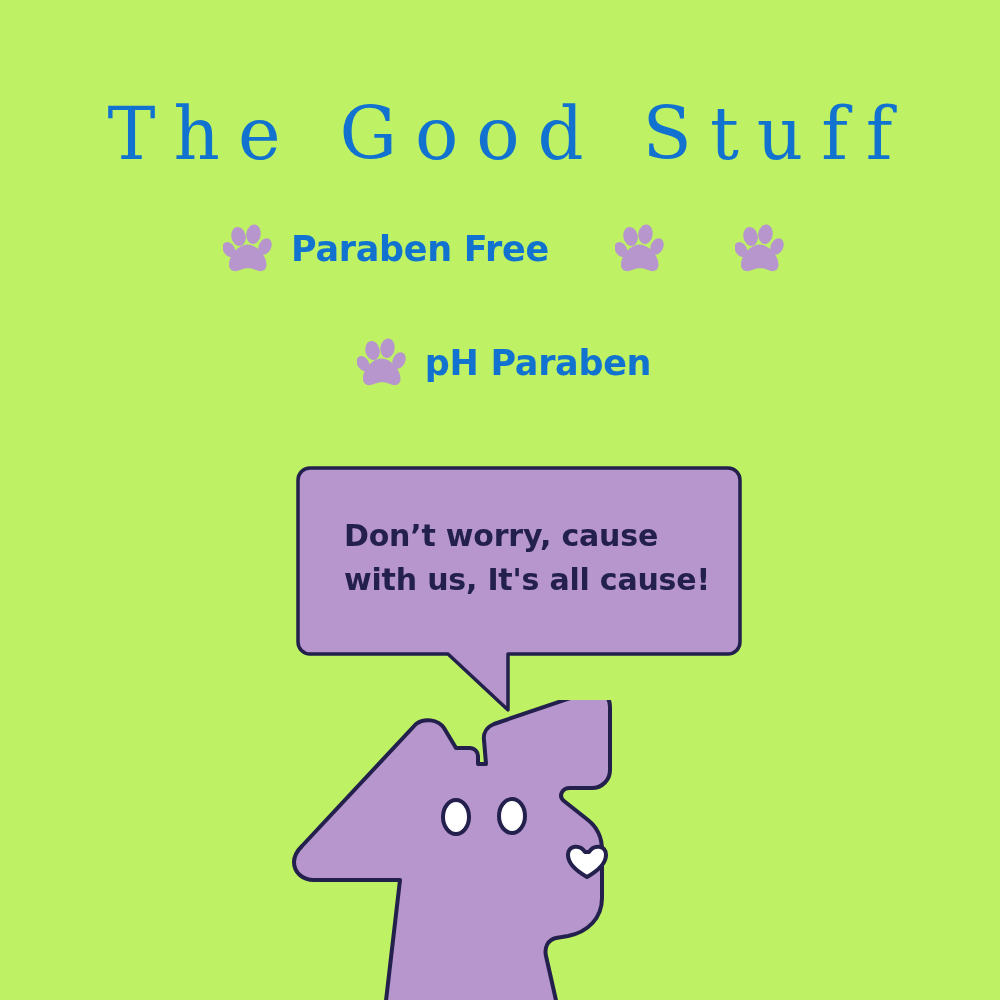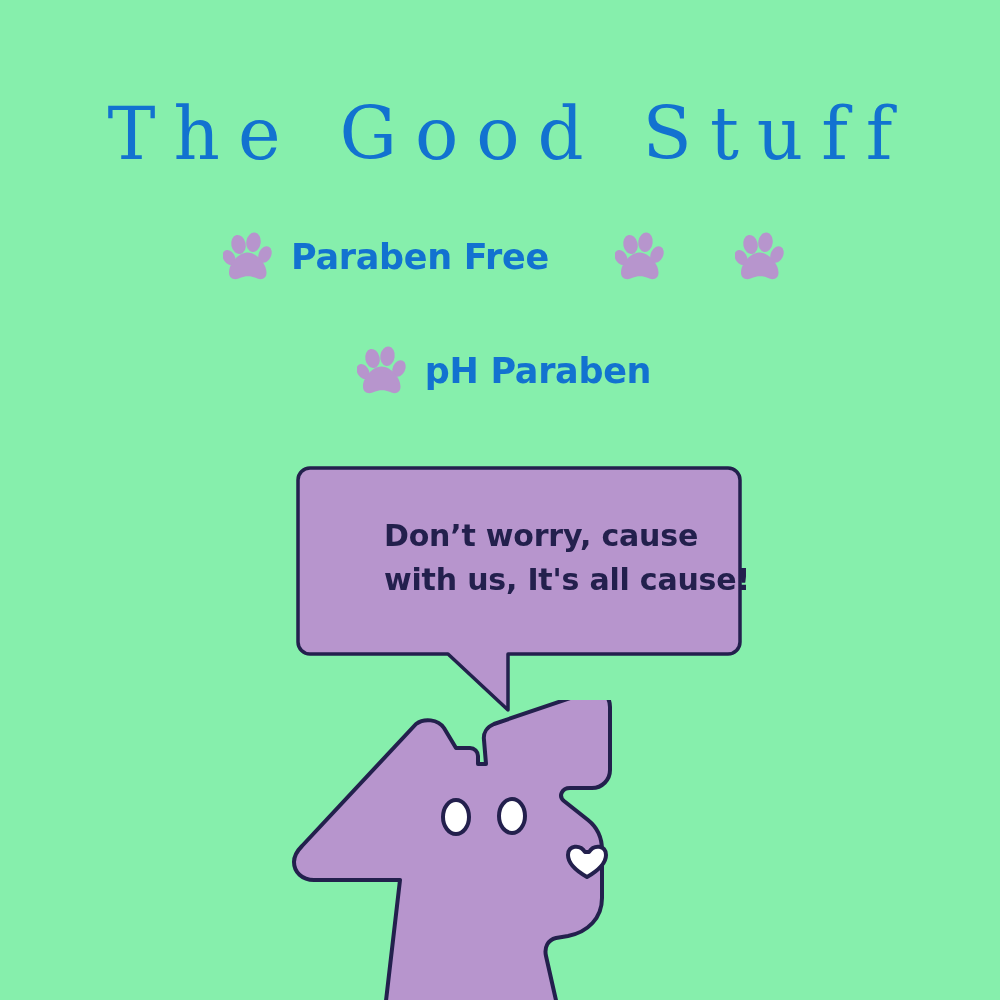--- a/index.html
+++ b/index.html
@@ -8,21 +8,21 @@
     padding: 0;
     background: #ffffff;
   }
   body {
     font-family: "Liberation Sans", sans-serif;
   }
   #poster {
     position: relative;
     width: 1000px;
     height: 1000px;
-    background: #86efac;
+    background: #bef264;
     overflow: hidden;
   }
 
   
   .poster-title {
     position: absolute;
     left: 0;
     top: 98px;
     width: 1000px;
     text-align: center;
@@ -35,21 +35,20 @@
     white-space: nowrap;
     line-height: 1;
   }
 
   
   .features {
     position: absolute;
     left: 0;
     top: 222px;
     width: 1000px;
-    margin-top: 8px;
   }
   .feature-row {
     display: flex;
     flex-direction: row;
     align-items: center;
     justify-content: center;
     width: 1000px;
   }
   .feature-row.row-1 { gap: 66px; padding-left: 6px; }
   .feature-row.row-2 { gap: 68px; margin-top: 60px; padding-left: 4px; }
@@ -90,21 +89,21 @@
     left: 48px;
     top: 48px;
     width: 370px;
     font-family: "DejaVu Sans", "Liberation Sans", sans-serif;
     font-size: 30px;
     font-weight: bold;
     color: #23204d;
     line-height: 1.47;
     letter-spacing: -0.2px;
   }
-  .bubble-text .line { display: block; white-space: nowrap; margin-left: 40px; }
+  .bubble-text .line { display: block; white-space: nowrap; }
 
   
   .dog-wrap {
     position: absolute;
     left: 288px;
     top: 700px;
     width: 370px;
     height: 300px;
   }
   .dog-svg { display: block; width: 370px; height: 300px; }

